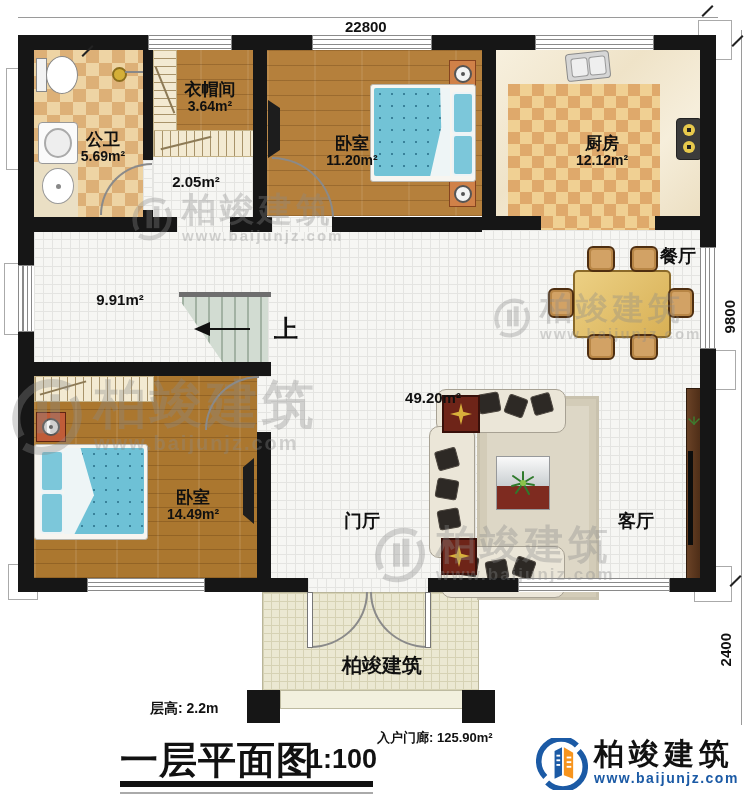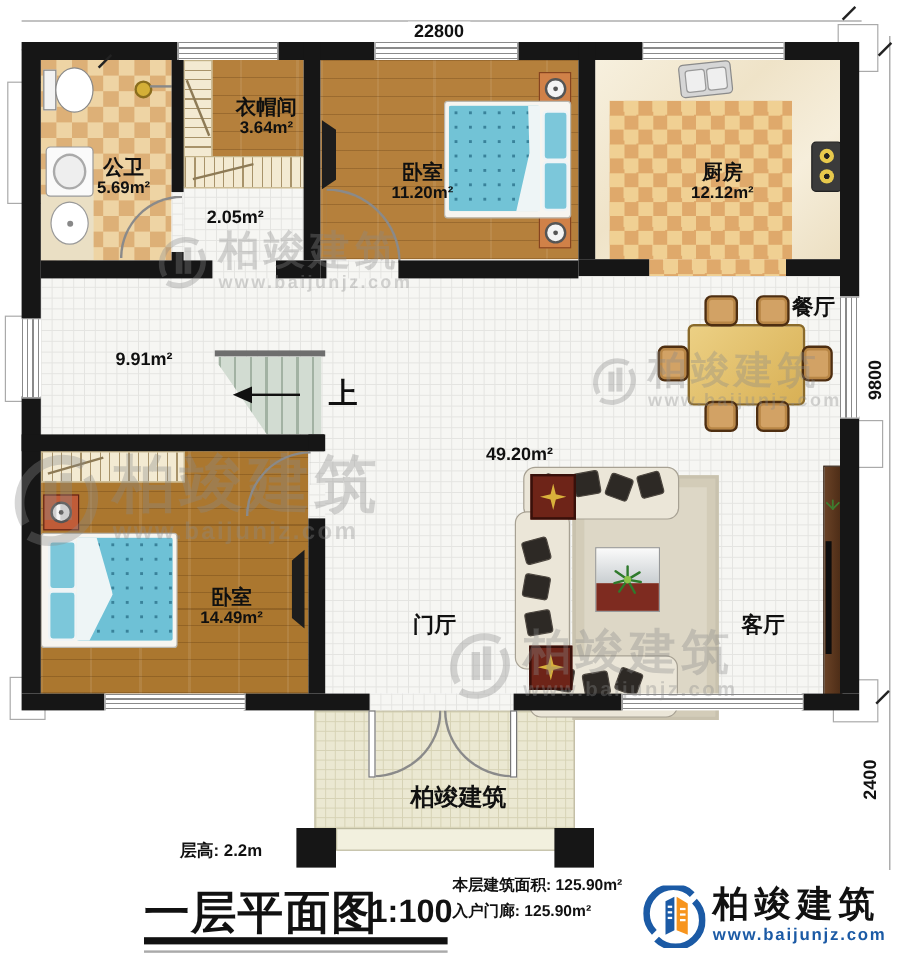--- a/index.html
+++ b/index.html
@@ -312,42 +312,42 @@
     <div>
         <div class="t1" style="font-size:40px;">柏竣建筑</div>
          <div class="t2" style="font-size:17px;">www.baijunjz.com</div>
       </div>
   </div>
 
   <div class="lbl" style="left:103px;top:130px;">
     <div class="nm">公卫</div>
     <div class="ar">5.69m²</div>
   </div>
-  <div class="lbl" style="left:222px;top:80px;">
+  <div class="lbl" style="left:210px;top:80px;">
     <div class="nm">衣帽间</div>
     <div class="ar">3.64m²</div>
   </div>
   <div class="lbl" style="left:196px;top:174px;">
     <div class="ar" style="font-size:15px;">2.05m²</div>
   </div>
   <div class="lbl" style="left:352px;top:134px;">
     <div class="nm">卧室</div>
     <div class="ar">11.20m²</div>
   </div>
   <div class="lbl" style="left:602px;top:134px;">
     <div class="nm">厨房</div>
     <div class="ar">12.12m²</div>
   </div>
   <div class="lbl" style="left:120px;top:292px;">
     <div class="ar" style="font-size:15px;">9.91m²</div>
   </div>
   <div class="lbl" style="left:678px;top:246px;">
     <div class="nm" style="font-size:18px;">餐厅</div>
   </div>
-  <div class="lbl" style="left:433px;top:371px;">
+  <div class="lbl" style="left:433px;top:390px;">
     <div class="ar" style="font-size:15px;">49.20m²</div>
   </div>
   <div class="lbl" style="left:193px;top:488px;">
     <div class="nm">卧室</div>
     <div class="ar">14.49m²</div>
   </div>
   <div class="lbl" style="left:362px;top:511px;">
     <div class="nm" style="font-size:18px;">门厅</div>
   </div>
   <div class="lbl" style="left:636px;top:511px;">
@@ -357,21 +357,20 @@
     <div class="nm" style="font-size:20px;">柏竣建筑</div>
   </div>
 
   <div class="footer-txt" style="left:150px;top:700px;font-size:14px;font-weight:bold;">层高: 2.2m</div>
   <div class="footer-txt" style="left:120px;top:735px;font-size:38px;font-weight:bold;letter-spacing:1px;">一层平面图</div>
   <div class="footer-txt" style="left:308px;top:744px;font-size:27px;font-weight:bold;">1:100</div>
   <div class="footer-txt" style="left:120px;top:781px;width:253px;height:6px;background:#111;"></div>
   <div class="footer-txt" style="left:120px;top:792px;width:253px;height:2px;background:#aaa;"></div>
 
   <div class="footer-txt" style="left:377px;top:727px;font-size:13px;font-weight:bold;line-height:21px;z-index:8;">
-    <div>本层建筑面积: 125.90m²</div>
     <div>入户门廊: 125.90m²</div>
   </div>
 
   <div class="footer-txt" style="left:532px;top:736px;display:flex;align-items:center;gap:6px;z-index:9;background:rgba(255,255,255,.75);padding:2px 4px;">
     <svg width="52" height="52" viewBox="0 0 56 56">
       <path d="M44 8 a24 24 0 0 0 -34 34" fill="none" stroke="#1b5aa5" stroke-width="6"></path>
       <path d="M12 48 a24 24 0 0 0 34 -34" fill="none" stroke="#1b5aa5" stroke-width="6"></path>
       <polygon points="20,14 28,10 28,40 20,44" fill="#1b5aa5"></polygon>
       <polygon points="30,10 40,16 40,44 30,40" fill="#f7941d"></polygon>
       <g fill="#fff">

